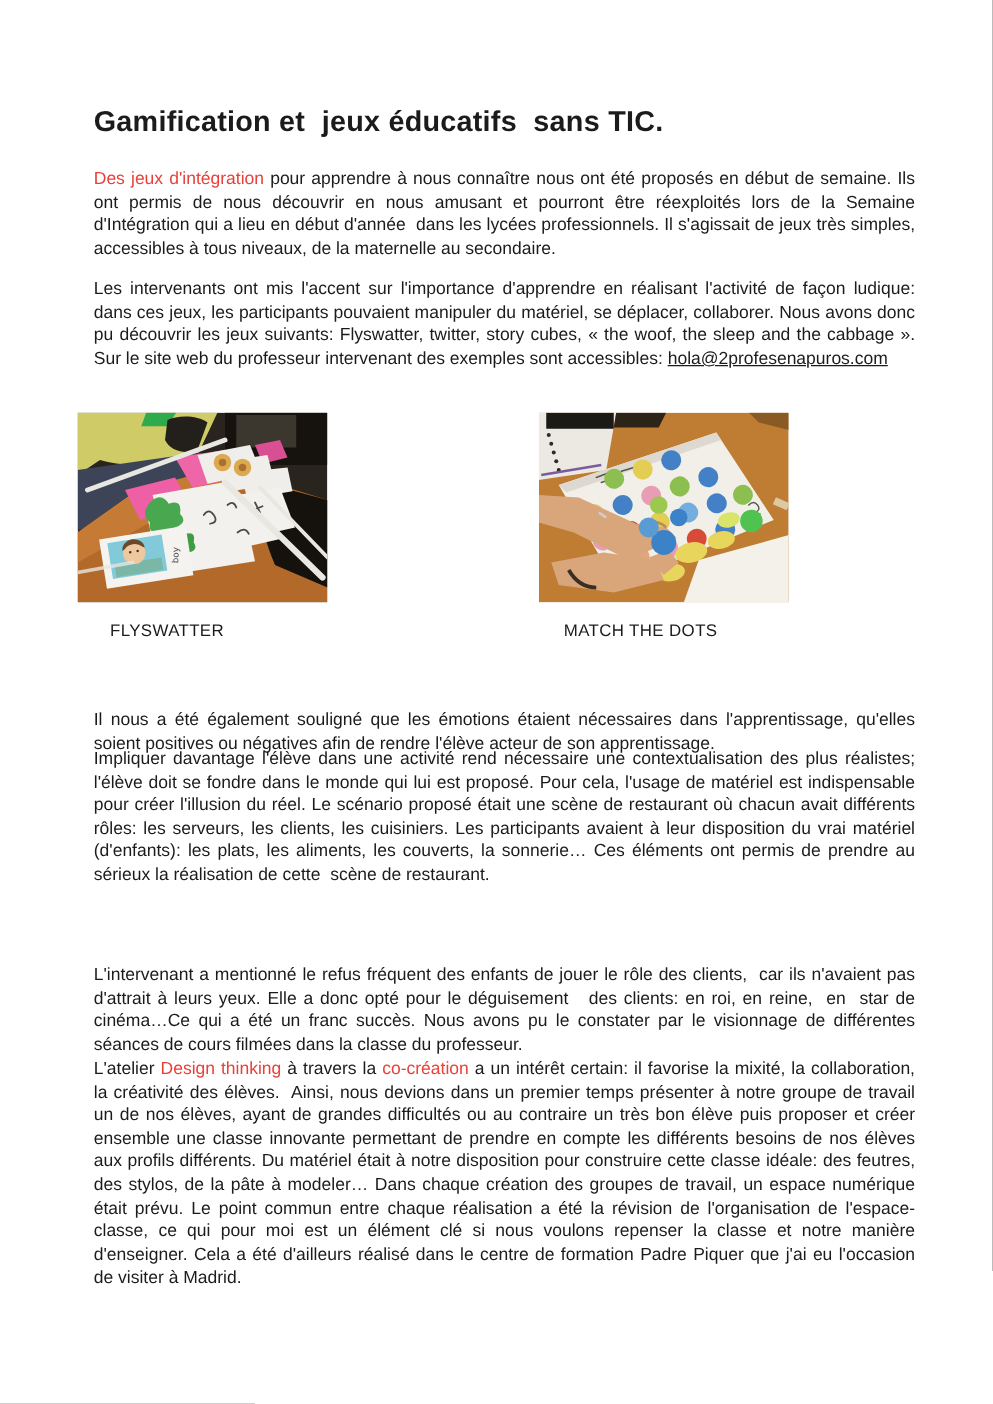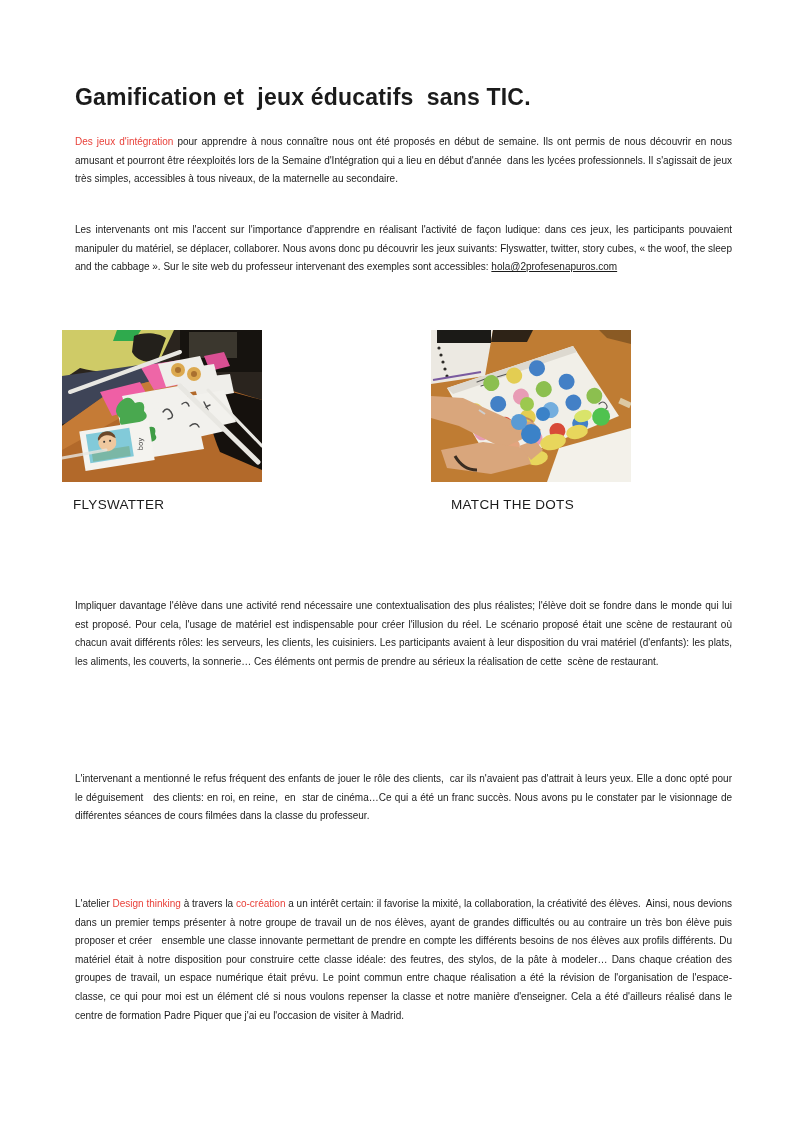--- a/index.html
+++ b/index.html
@@ -18,50 +18,50 @@
     color:var(--body-text);
     overflow:hidden;
   }
   .title{
     position:absolute;left:75px;top:84px;width:680px;
     font-size:23px;font-weight:bold;letter-spacing:.2px;
     white-space:pre-wrap;
   }
   .para{
     position:absolute;left:75px;width:657px;
-    font-size:10px;line-height:18.6px;
+    font-size:14px;line-height:18.6px;
     text-align:justify;
     white-space:pre-wrap;
   }
   .p1{top:133px;}
   .p2{top:221px;}
   .p3{top:566px;}
   .p4{top:597px;}
   .p5{top:770px;}
-  .p6{top:895px;}
+  .p6{top:845px;}
   .red{color:var(--accent-red);}
   .email-link{
     color:var(--body-text);
     text-decoration:underline;
     cursor:pointer;
   }
   .figure{
     position:absolute;top:330px;
     width:200px;height:152px;
     overflow:hidden;
   }
   .figure svg{display:block;width:100%;height:100%;}
   .fig-left{left:62px;}
   .fig-right{left:431px;}
   .caption{
     position:absolute;top:497px;
     font-size:13.5px;letter-spacing:.3px;
     color:var(--body-text);
   }
-  .cap-left{left:73px;}
+  .cap-left{left:88px;}
   .cap-right{left:451px;}
 </style>
 </head>
 <body>
 
 <div class="page">
 
   <h1 class="title">Gamification et  jeux éducatifs  sans TIC.</h1>
 
   <p class="para p1"><span class="red">Des jeux d'intégration</span><span> pour apprendre à nous connaître nous ont été proposés en début de semaine. Ils ont permis de nous découvrir en nous amusant et pourront être réexploités lors de la Semaine d'Intégration qui a lieu en début d'année  dans les lycées professionnels. Il s'agissait de jeux très simples, accessibles à tous niveaux, de la maternelle au secondaire.</span></p>
@@ -184,20 +184,21 @@
       <circle cx="88" cy="92" r="8" fill="#5a9bd4"></circle>
       <circle cx="112" cy="84" r="7" fill="#3b82c8"></circle>
       <circle cx="96" cy="74" r="7" fill="#9cc84f"></circle>
       <rect x="188" y="70" width="12" height="6" fill="#dcc9a2" transform="rotate(24 194 73)"></rect>
     </svg>
   </div>
 
   <span class="caption cap-left">FLYSWATTER</span>
   <span class="caption cap-right">MATCH THE DOTS</span>
 
+  <p class="para p3"><span>Il nous a été également souligné que les émotions étaient nécessaires dans l'apprentissage, qu'elles soient positives ou négatives afin de rendre l'élève acteur de son apprentissage.</span></p>
 
   <p class="para p4"><span>Impliquer davantage l'élève dans une activité rend nécessaire une contextualisation des plus réalistes; l'élève doit se fondre dans le monde qui lui est proposé. Pour cela, l'usage de matériel est indispensable pour créer l'illusion du réel. Le scénario proposé était une scène de restaurant où chacun avait différents rôles: les serveurs, les clients, les cuisiniers. Les participants avaient à leur disposition du vrai matériel (d'enfants): les plats, les aliments, les couverts, la sonnerie… Ces éléments ont permis de prendre au sérieux la réalisation de cette  scène de restaurant.</span></p>
 
   <p class="para p5"><span>L'intervenant a mentionné le refus fréquent des enfants de jouer le rôle des clients,  car ils n'avaient pas d'attrait à leurs yeux. Elle a donc opté pour le déguisement   des clients: en roi, en reine,  en  star de cinéma…Ce qui a été un franc succès. Nous avons pu le constater par le visionnage de différentes séances de cours filmées dans la classe du professeur.</span></p>
 
   <p class="para p6"><span>L'atelier </span><span class="red">Design thinking</span><span> à travers la </span><span class="red">co-création</span><span> a un intérêt certain: il favorise la mixité, la collaboration, la créativité des élèves.  Ainsi, nous devions dans un premier temps présenter à notre groupe de travail un de nos élèves, ayant de grandes difficultés ou au contraire un très bon élève puis proposer et créer   ensemble une classe innovante permettant de prendre en compte les différents besoins de nos élèves aux profils différents. Du matériel était à notre disposition pour construire cette classe idéale: des feutres, des stylos, de la pâte à modeler… Dans chaque création des groupes de travail, un espace numérique était prévu. Le point commun entre chaque réalisation a été la révision de l'organisation de l'espace-classe, ce qui pour moi est un élément clé si nous voulons repenser la classe et notre manière d'enseigner. Cela a été d'ailleurs réalisé dans le centre de formation Padre Piquer que j'ai eu l'occasion de visiter à Madrid.</span></p>
 
 </div>
 
 </body></html>

